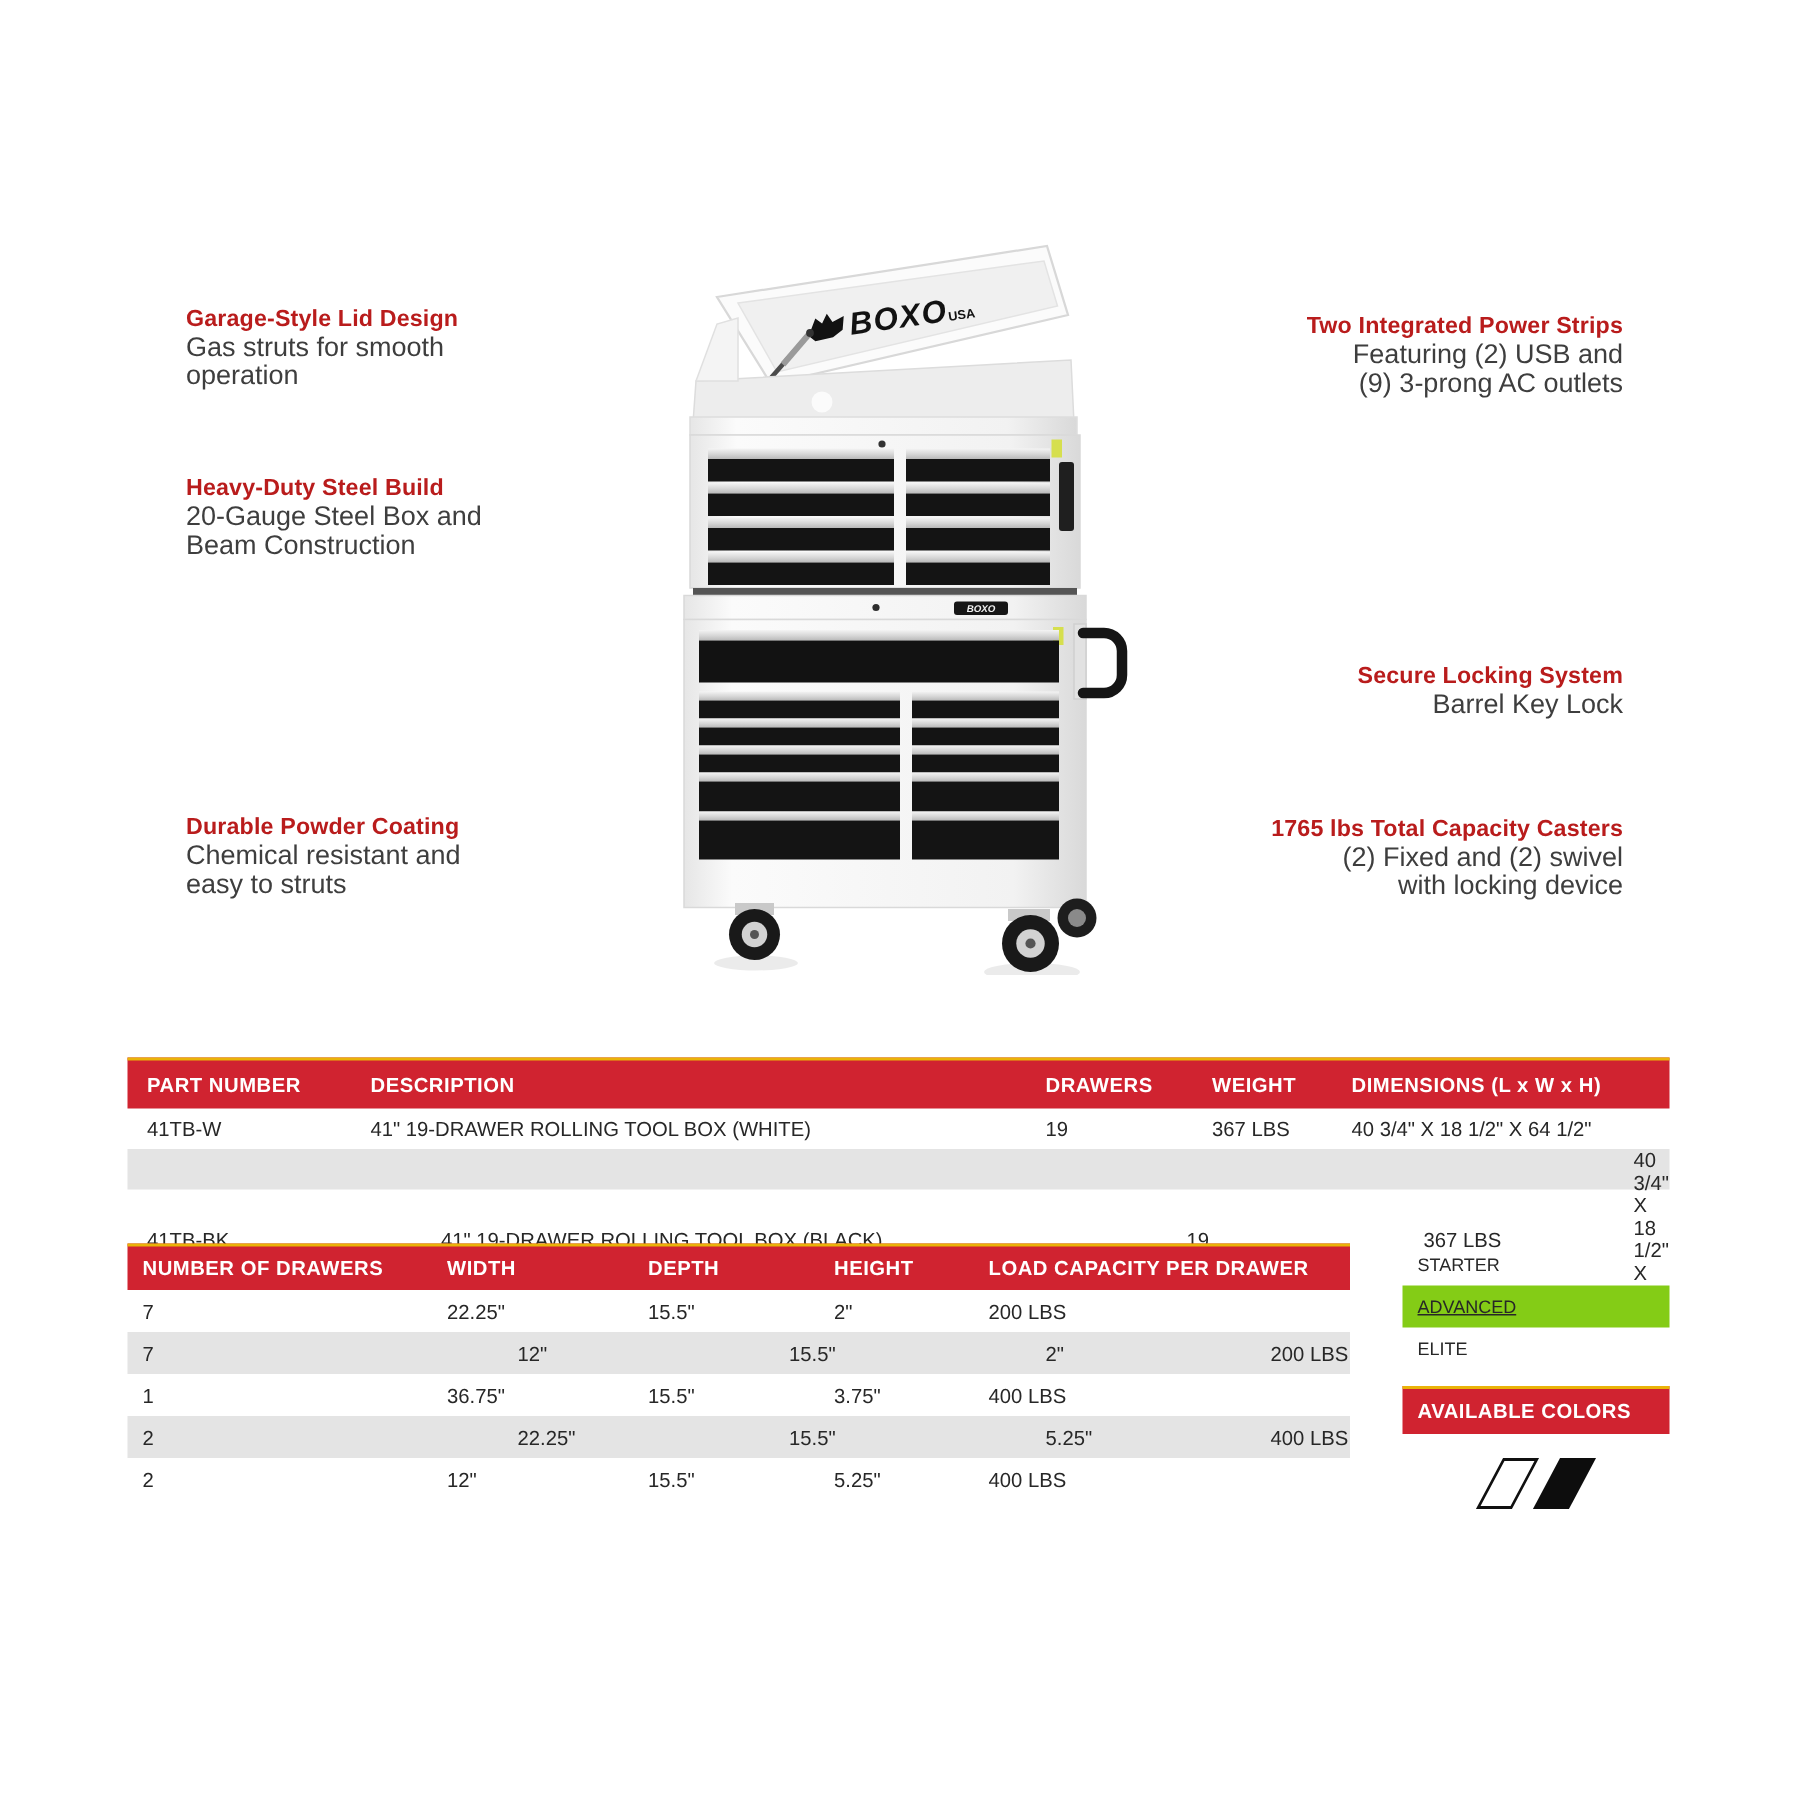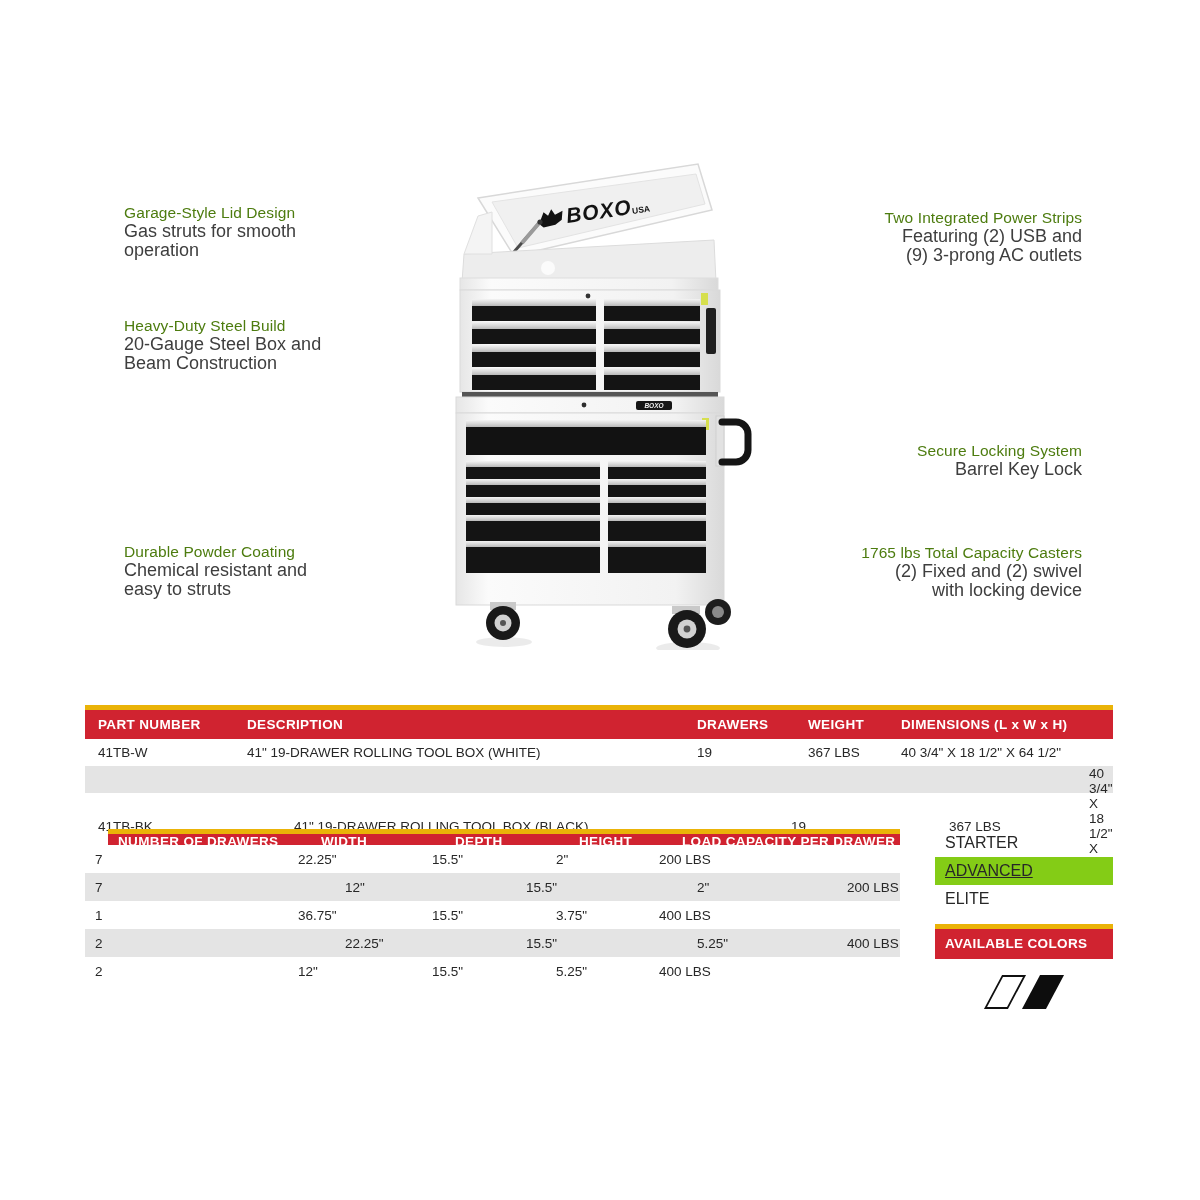--- a/index.html
+++ b/index.html
@@ -2,40 +2,40 @@
 <html><head>
 <meta charset="utf-8">
 <style>
   html,body{margin:0;padding:0;background:#fff;}
   .canvas{
     position:relative;width:1200px;height:1200px;background:#ffffff;overflow:hidden;
     font-family:"Liberation Sans", sans-serif;
   }
   
   .fblock{position:absolute;width:290px;}
-  .fblock .ftitle{margin:0;font-size:15.5px;font-weight:normal;color:#4d7c0f;line-height:19px;letter-spacing:.1px;}
+  .fblock .ftitle{margin:0;font-size:15.5px;font-weight:bold;color:#b91c1c;line-height:19px;letter-spacing:.1px;}
   .fblock .fline{font-size:18px;color:#3e3e3e;line-height:18.8px;}
   .fleft{left:124px;text-align:left;}
   .fright{right:118px;text-align:right;}
   
-  .redhead{background:#d02330;border-top:5px solid #eab308;color:#fff;font-weight:bold;
+  .redhead{background:#d02330;border-top:2px solid #eab308;color:#fff;font-weight:bold;
            font-size:13.5px;letter-spacing:.35px;}
   .spec-table{position:absolute;left:85px;top:705px;width:1028px;}
   .spec-grid{display:grid;grid-template-columns:149px 450px 111px 93px 1fr;align-items:center;padding-left:13px;box-sizing:border-box;}
   .spec-table .redhead{height:34px;}
   .spec-table .trow{height:27px;font-size:13.5px;color:#272727;}
   .drawer-table{position:absolute;left:85px;top:829px;width:815px;}
   .drawer-grid{display:grid;grid-template-columns:203px 134px 124px 103px 1fr;align-items:center;padding-left:10px;box-sizing:border-box;}
-  .drawer-table .redhead{height:16px;margin-left:23px;}
+  .drawer-table .redhead{height:31px;}
   .drawer-table .trow{height:28px;font-size:13.5px;color:#272727;}
   .trow.alt{background:#e4e4e4;gap:47px;}
   
   .sidebar{position:absolute;left:935px;top:829px;width:178px;}
   .sb-head{padding:6px 10px 7px 10px;line-height:16px;box-sizing:border-box;}
-  .sb-item{height:28px;display:flex;align-items:center;padding-left:10px;font-size:16px;color:#272727;}
+  .sb-item{height:28px;display:flex;align-items:center;padding-left:10px;font-size:12px;color:#272727;}
   .sb-item.alt{background:#84cc16;text-decoration:underline;}
   .colors-head{margin-top:11px;}
   .swatches{display:flex;justify-content:center;gap:14px;margin-top:16px;}
   .swatch{width:24px;height:34px;transform:skewX(-28deg);}
   .swatch.white{background:#ffffff;border:2.5px solid #101010;box-sizing:border-box;}
   .swatch.black{background:#0d0d0d;}
   
   .figure{position:absolute;left:450px;top:150px;width:320px;height:500px;}
 </style>
 </head>

